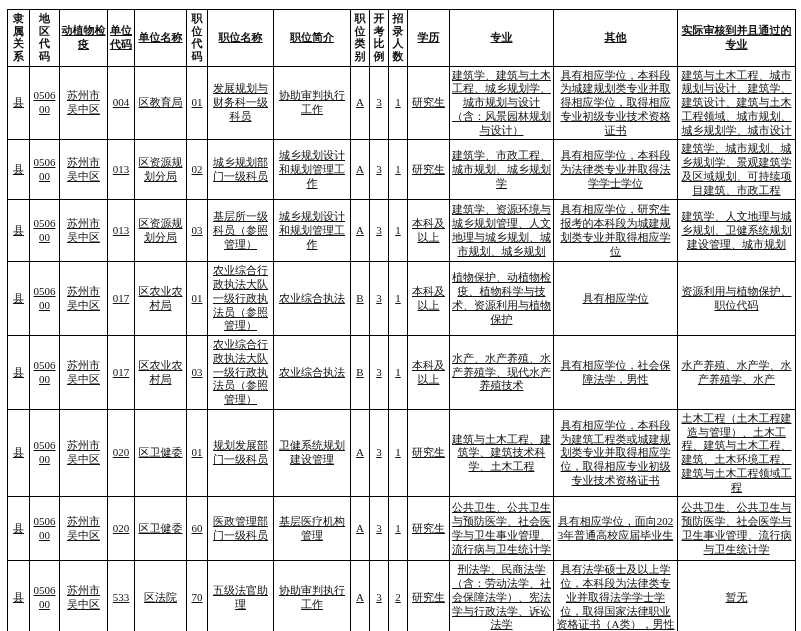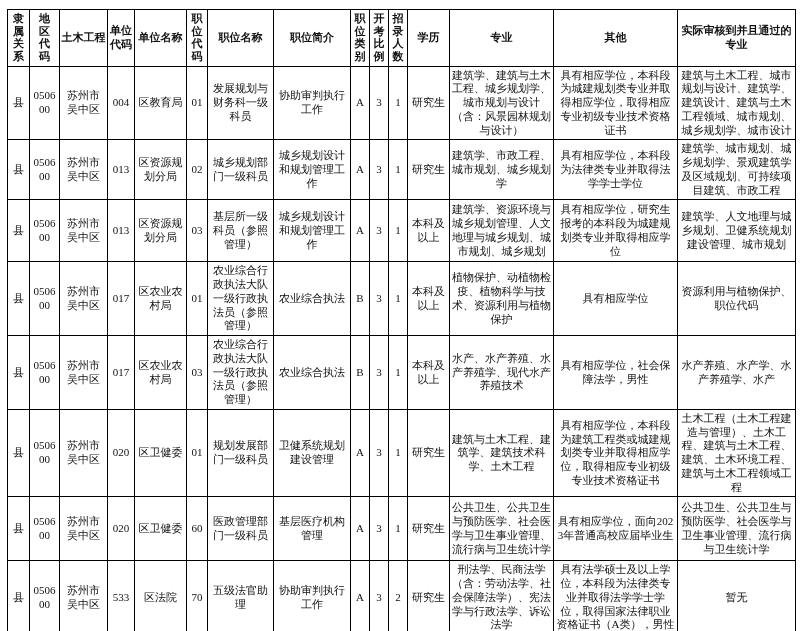--- a/index.html
+++ b/index.html
@@ -9,20 +9,21 @@
     font-family: "Liberation Serif", "DejaVu Serif", serif;
     color: #111111;
   }
   .page {
     width: 801px;
     height: 631px;
     background: #ffffff;
     box-sizing: border-box;
     padding: 9px 6px 6px 7px;
     overflow: hidden;
+    text-decoration: underline;
   }
   table.jobs {
     border-collapse: collapse;
     table-layout: fixed;
     width: 788px;
   }
   table.jobs th, table.jobs td {
     border: 1px solid #000000;
     text-align: center;
     vertical-align: middle;
@@ -89,21 +90,21 @@
       <col class="c10">
         <col class="c11">
         <col class="c12">
         <col class="c13">
         <col class="c14">
     </colgroup>
     <thead>
       <tr>
           <th class="vstack"><span class="inner">隶属关系</span></th>
           <th class="vstack"><span class="inner">地区代码</span></th>
-          <th>土木工程</th>
+          <th>动植物检疫</th>
           <th>单位代码</th>
           <th>单位名称</th>
           <th class="vstack"><span class="inner">职位代码</span></th>
           <th>职位名称</th>
           <th>职位简介</th>
           <th class="vstack"><span class="inner">职位类别</span></th>
           <th class="vstack"><span class="inner">开考比例</span></th>
           <th class="vstack"><span class="inner">招录人数</span></th>
           <th>学历</th>
           <th>专业</th>

